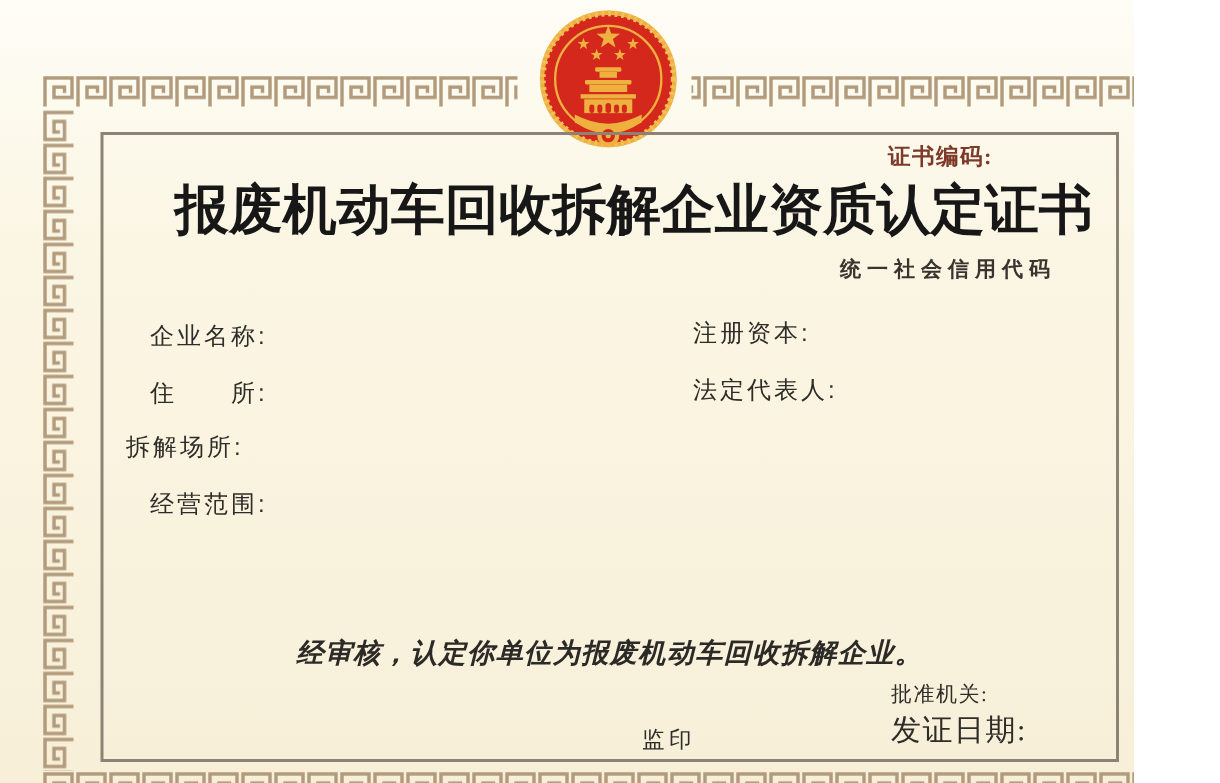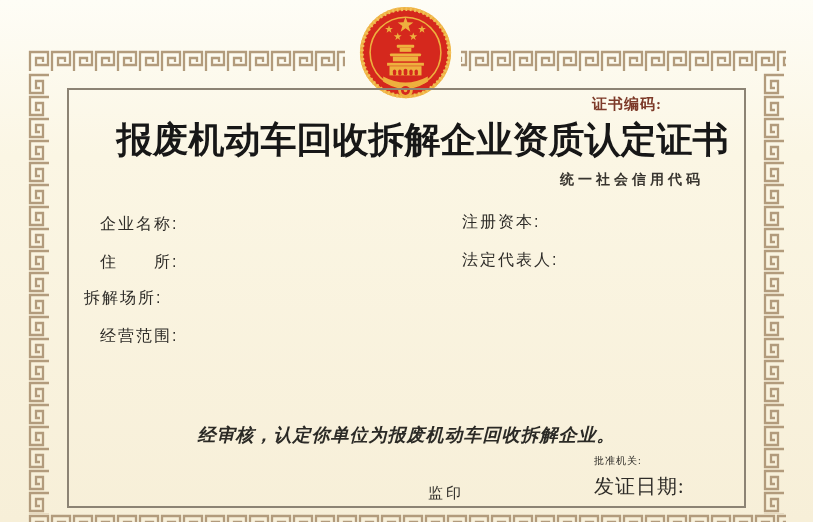--- a/index.html
+++ b/index.html
@@ -8,21 +8,21 @@
     --inner-frame:#8c8374;
     --code-text:#7d3a29;
     --title-text:#171717;
     --label-text:#2e2c28;
     --emblem-red:#d5281d;
     --emblem-gold:#eeb03e;
   }
   *{box-sizing:border-box;}
   body{margin:0;width:813px;height:522px;font-family:"Liberation Serif","DejaVu Serif",serif;}
   .certificate{
-    position:relative;width:813px;height:522px;overflow:hidden;
+    position:relative;width:756px;height:522px;overflow:hidden;
     background:linear-gradient(180deg,#fefdf6 0%, var(--page-background,#fbf6e4) 30%, #f7efd8 100%);
   }
   .border-overlay{position:absolute;left:0;top:0;width:813px;height:522px;pointer-events:none;}
   .meander-path{stroke:var(--border-pattern,#b29b7c);fill:none;stroke-width:2.3;}
   .inner-frame{
     position:absolute;left:67px;top:88px;width:679px;height:420px;
     border:2px solid var(--inner-frame,#8c8374);
   }
   .emblem{position:absolute;left:357px;top:6px;width:97px;height:101px;}
   .gold{fill:var(--emblem-gold,#eeb03e);}
@@ -47,21 +47,21 @@
   .f-enterprise{left:100px;top:214px;}
   .f-capital{left:462px;top:212px;}
   .f-address{left:100px;top:252px;}
   .f-legal{left:462px;top:250px;}
   .f-site{left:84px;top:288px;}
   .f-scope{left:100px;top:326px;}
   .statement{
     left:67px;top:423px;width:679px;text-align:center;
     font-size:18px;font-weight:bold;letter-spacing:1px;color:#2b2a26;font-style:italic;
   }
-  .approval{left:594px;top:454px;font-size:10px;color:var(--label-text,#2e2c28);letter-spacing:1px;}
+  .approval{left:594px;top:454px;font-size:14px;color:var(--label-text,#2e2c28);letter-spacing:1px;}
   .issue-date{left:594px;top:473px;font-size:20px;color:var(--label-text,#2e2c28);letter-spacing:1px;}
   .seal{left:428px;top:484px;font-size:15px;color:var(--label-text,#2e2c28);letter-spacing:3px;text-align:center;}
 </style>
 </head>
 <body>
 
 <div class="certificate">
 
   <svg class="border-overlay" width="813" height="522" viewBox="0 0 813 522" xmlns="http://www.w3.org/2000/svg">
     <defs>

